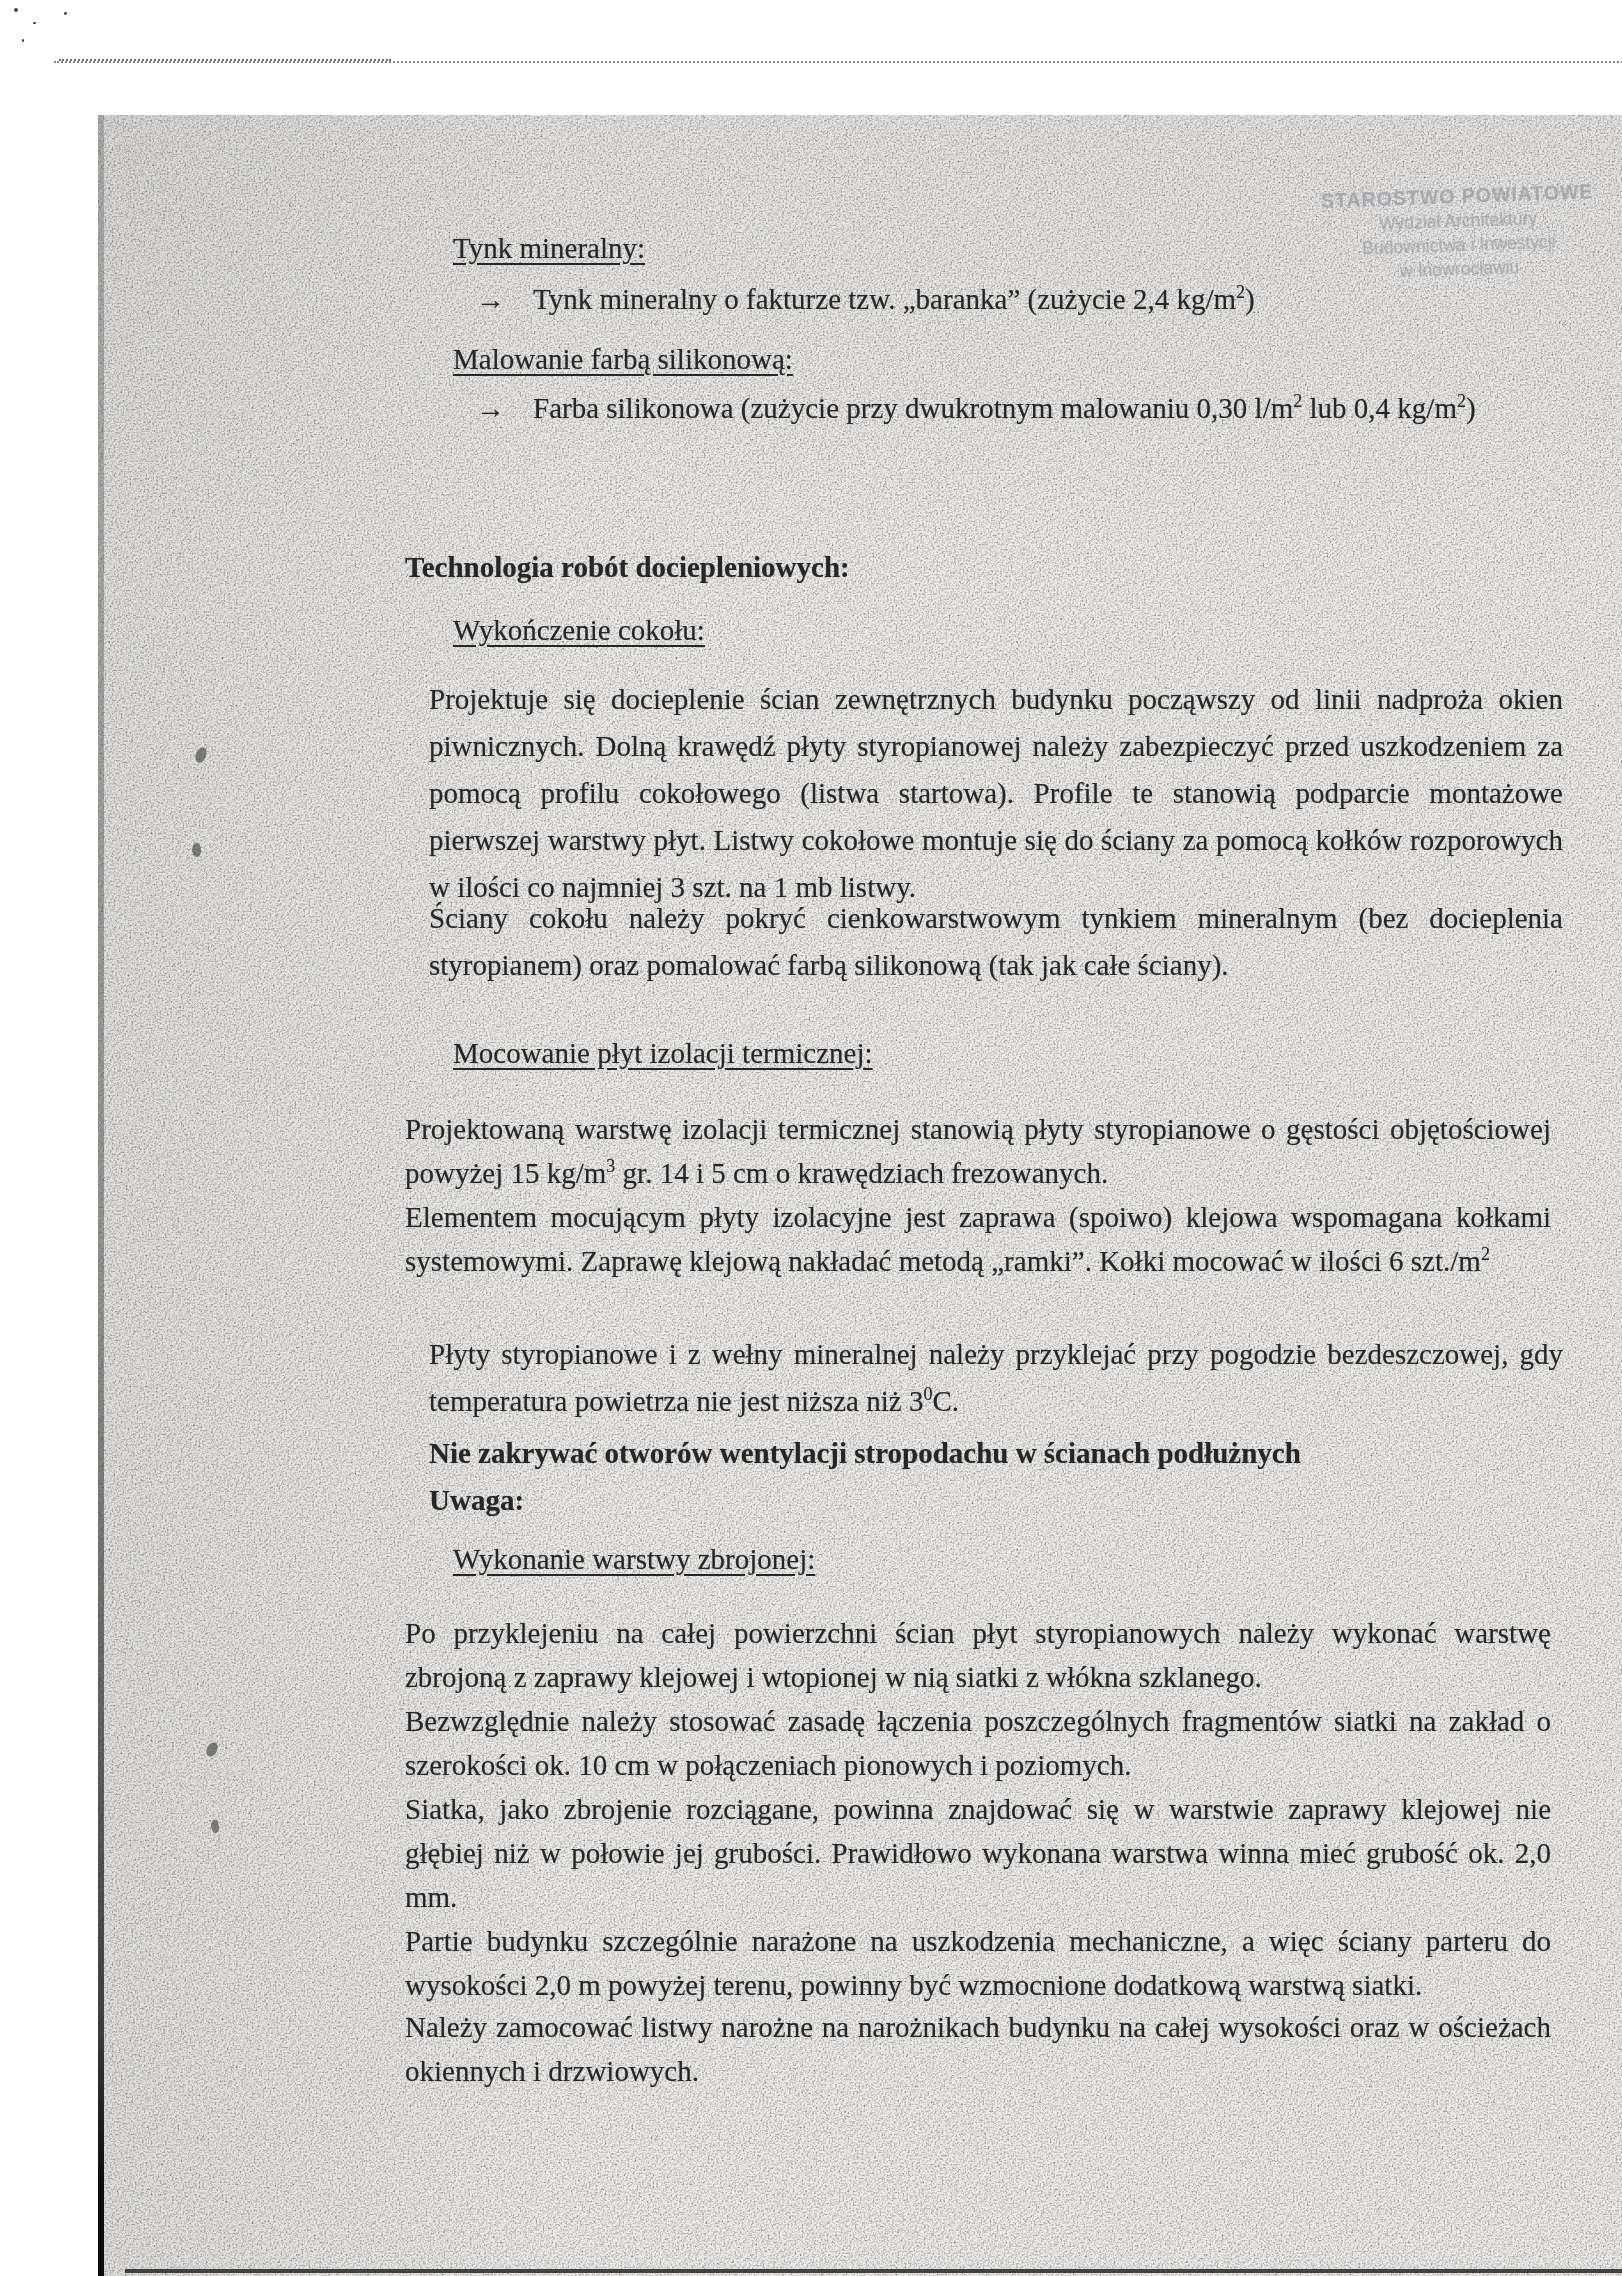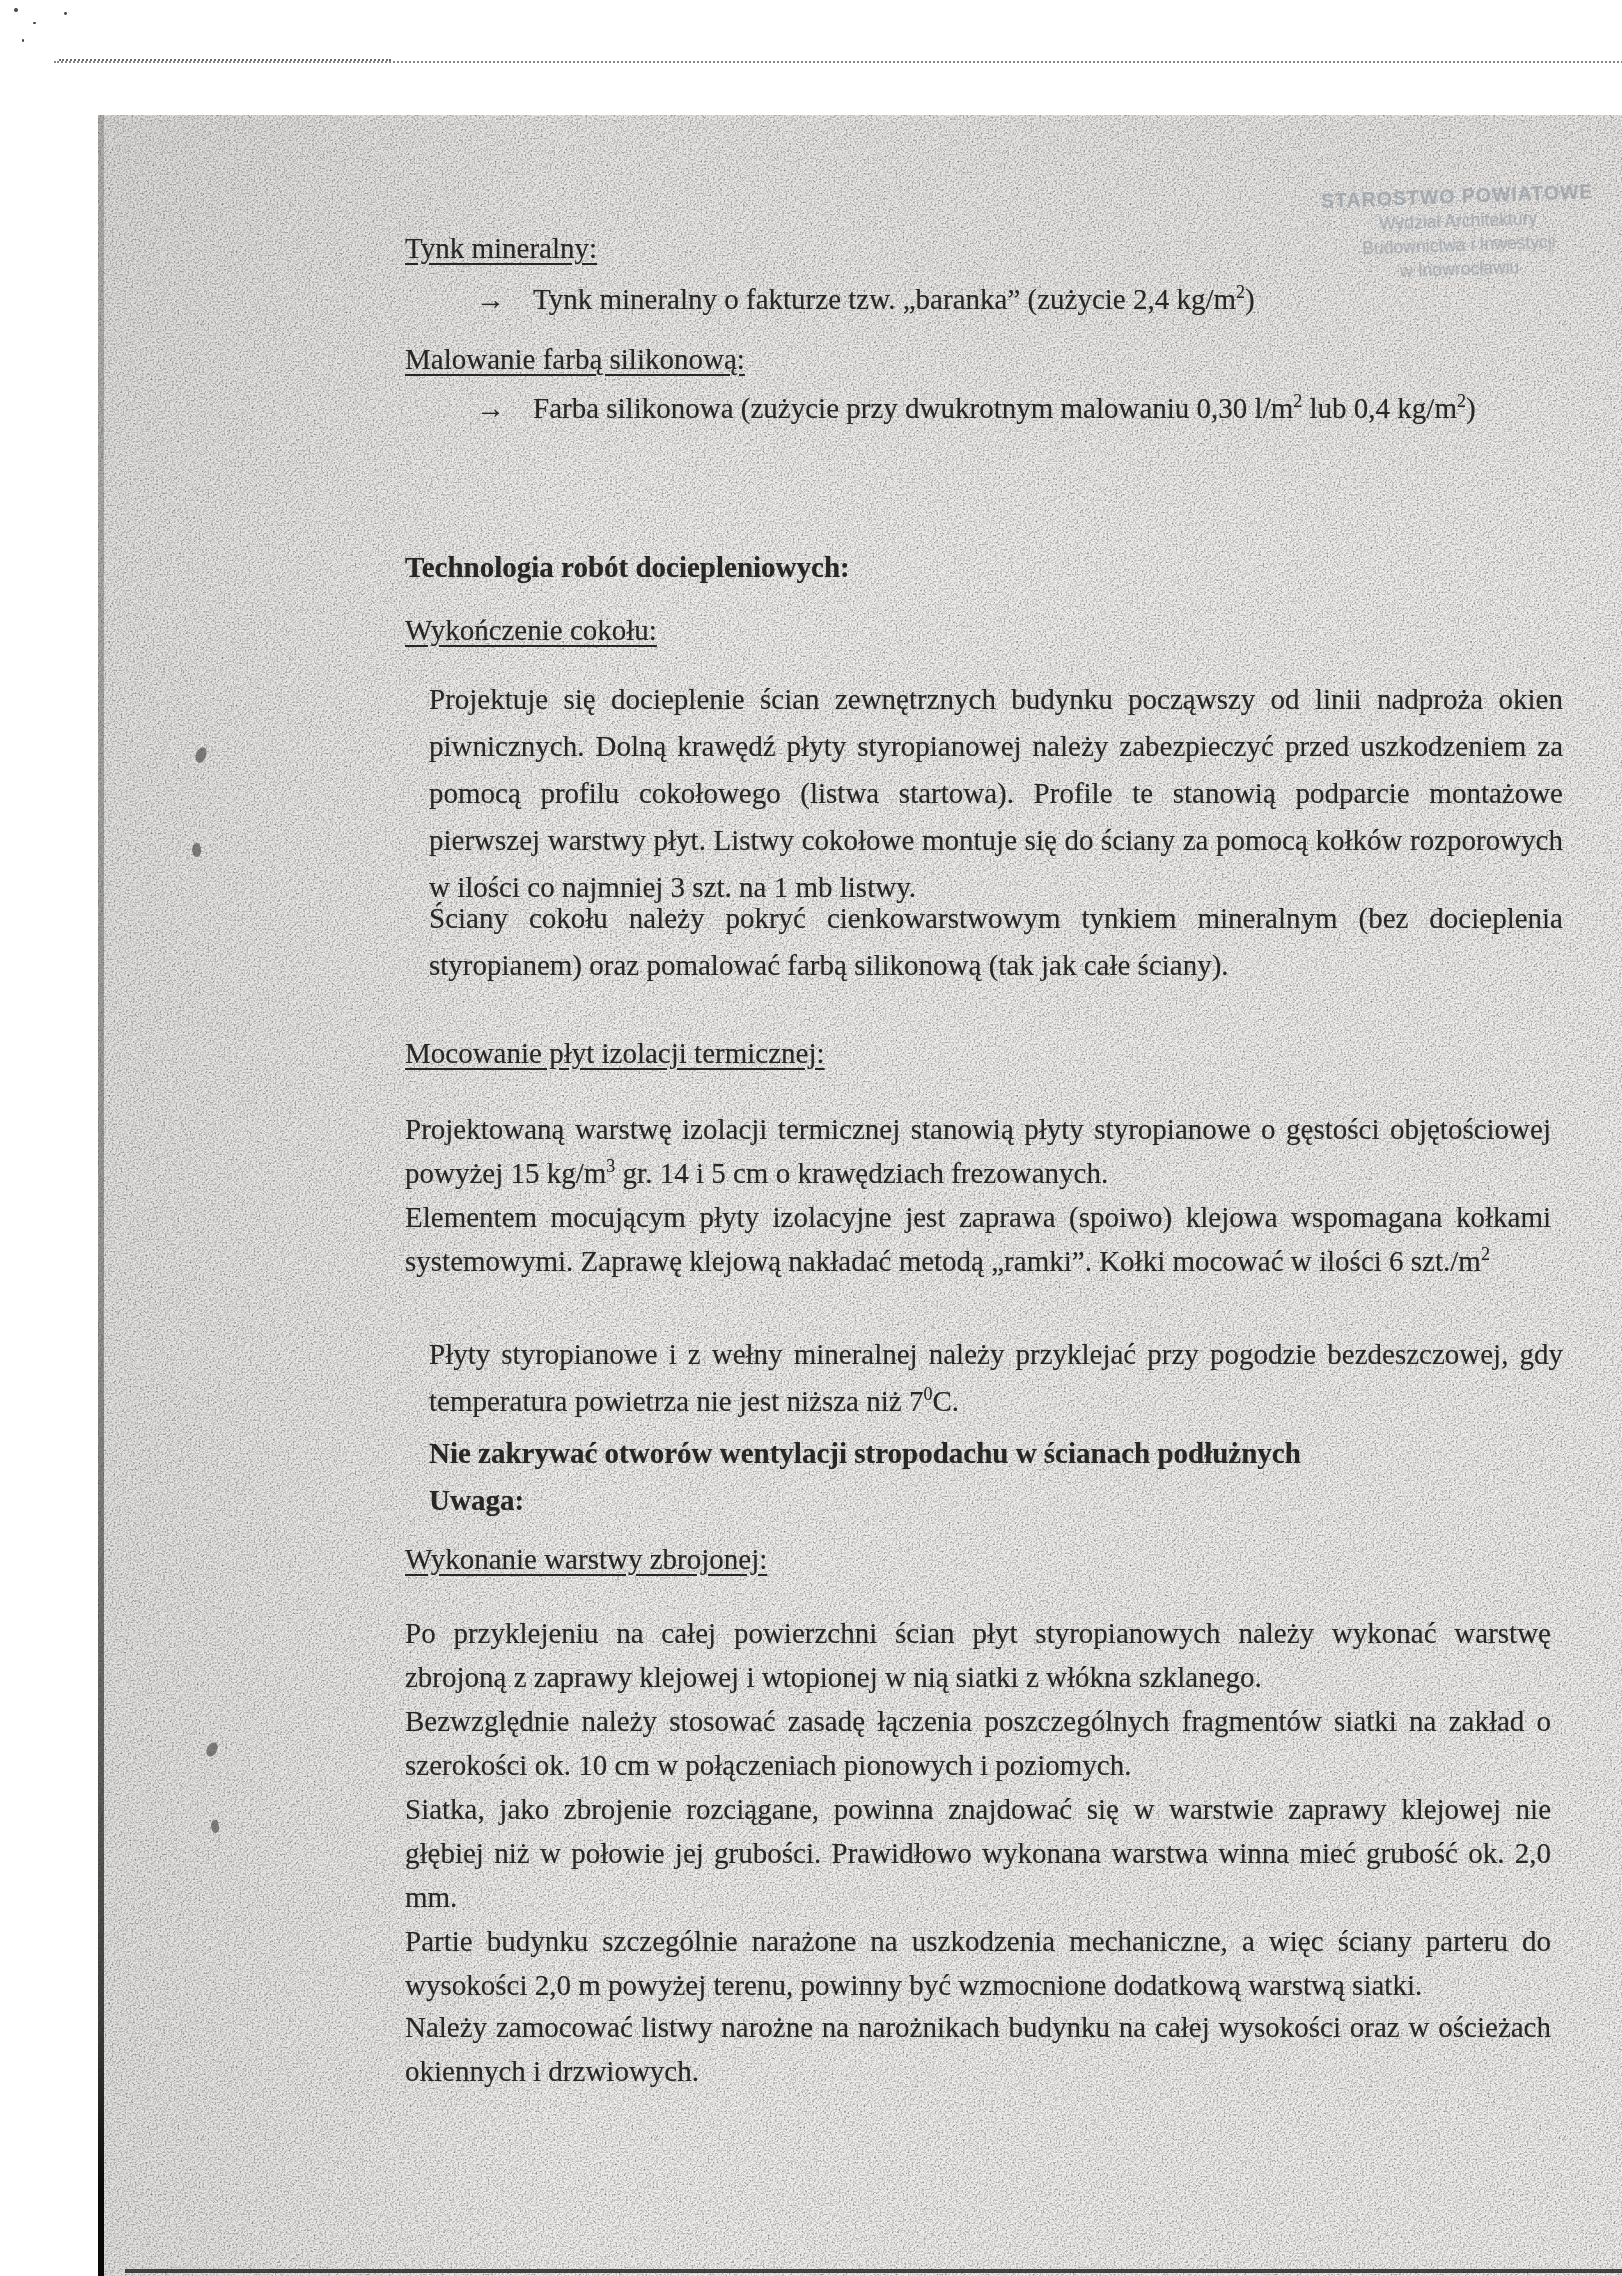--- a/index.html
+++ b/index.html
@@ -11,21 +11,21 @@
   .scan-shade{position:absolute;inset:0;background:linear-gradient(to right, rgba(60,60,60,0.07), rgba(0,0,0,0) 30%),linear-gradient(to bottom, rgba(80,80,80,0.05), rgba(0,0,0,0) 20%);}
   .noise{position:absolute;inset:0;pointer-events:none;}
   .scan-edge{position:absolute;left:0;top:0;bottom:0;width:5.9px;background:linear-gradient(to bottom, rgba(50,50,50,.25), rgba(40,40,40,.4) 55%, rgba(15,15,15,.75) 88%, #0a0a0a 96%);}
   .bottom-line{position:absolute;left:27px;right:0;bottom:2.9px;height:3.9px;background:#1c1c1c;opacity:.8;}
   .artifact{position:absolute;background:rgba(45,45,45,.55);border-radius:60% 40% 55% 45%;}
   .stamp{position:absolute;top:70px;right:17.6px;width:293px;text-align:center;color:#99a0a8;font-family:"Liberation Sans", sans-serif;transform:rotate(-2deg);filter:blur(0.6px);opacity:.85;}
   .stamp .s1{font-size:19.5px;letter-spacing:1px;font-weight:bold;}
   .stamp .s2,.stamp .s3,.stamp .s4{font-size:17.6px;margin-top:2.9px;}
   .content{position:absolute;left:307px;top:0;width:1146px;font-size:29px;color:#262626;text-shadow:0 0 1px rgba(20,20,20,.35);}
   .blk{position:absolute;left:0;width:100%;}
-  .u{ text-decoration:underline;text-underline-offset:4.9px;}
+  .u{ text-decoration:underline;text-underline-offset:4.9px;margin-left:48px;}
   .b{font-weight:bold;}
   p{margin:0;text-align:justify;}
   .lh45 p, .lh45{line-height:44px;}
   .lh48 p, .lh48{line-height:47px;margin-left:12px;}
   .item{display:flex;align-items:flex-start;padding-left:71px;line-height:47px;}
   .item .arrow{width:57px;flex:0 0 57px;}
   .item .itxt{flex:1;text-align:justify;}
   sup{font-size:.62em;vertical-align:super;line-height:0;}
 </style>
 </head>
@@ -106,21 +106,21 @@
       <div class="blk" style="top:922px;">
         <span class="u">Mocowanie płyt izolacji termicznej:</span>
       </div>
 
       <div class="blk lh45" style="top:992px;">
         <p><span>Projektowaną warstwę izolacji termicznej stanowią płyty styropianowe o gęstości objętościowej powyżej 15 kg/m</span><sup>3</sup><span> gr. 14 i 5 cm o krawędziach frezowanych.</span></p>
         <p><span>Elementem mocującym płyty izolacyjne jest zaprawa (spoiwo) klejowa wspomagana kołkami systemowymi. Zaprawę klejową nakładać metodą „ramki”. Kołki mocować w ilości 6 szt./m</span><sup>2</sup></p>
       </div>
 
       <div class="blk lh48" style="top:1216px;">
-        <p><span>Płyty styropianowe i z wełny mineralnej należy przyklejać przy pogodzie bezdeszczowej, gdy temperatura powietrza nie jest niższa niż 7</span><sup>0</sup><span>C.</span></p>
+        <p><span>Płyty styropianowe i z wełny mineralnej należy przyklejać przy pogodzie bezdeszczowej, gdy temperatura powietrza nie jest niższa niż 3</span><sup>0</sup><span>C.</span></p>
       </div>
 
       <div class="blk lh48" style="top:1315px;">
         <p class="b">Nie zakrywać otworów wentylacji stropodachu w ścianach podłużnych</p>
         <p class="b">Uwaga:</p>
       </div>
 
       <div class="blk" style="top:1428px;">
         <span class="u">Wykonanie warstwy zbrojonej:</span>
       </div>

